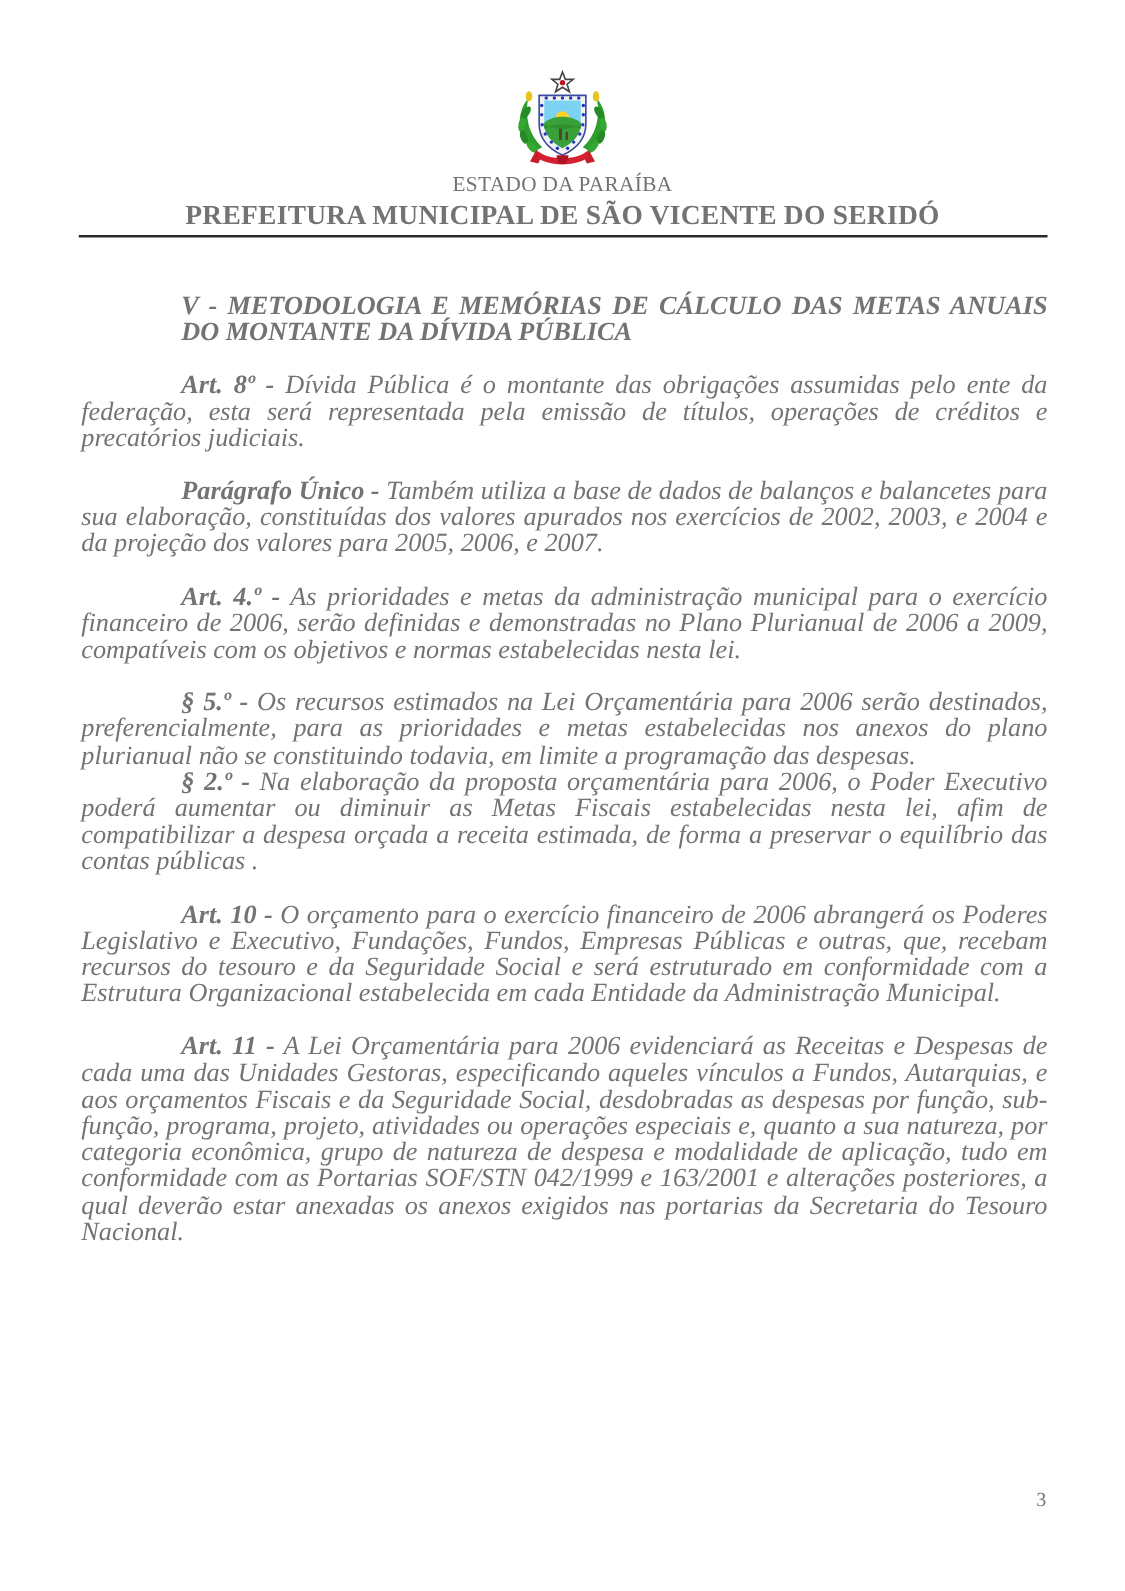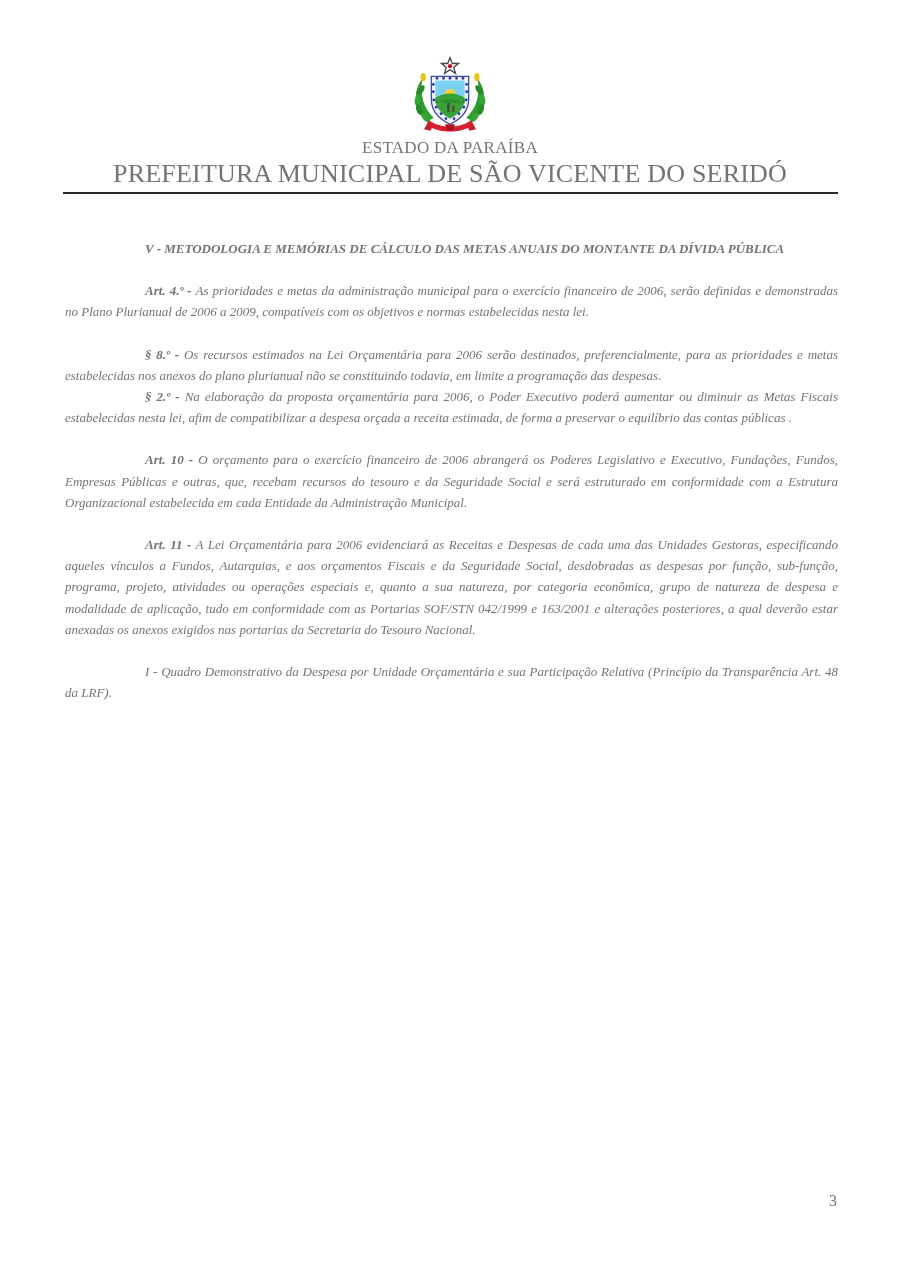--- a/index.html
+++ b/index.html
@@ -7,27 +7,27 @@
     width:900px; height:1273px;
     background:#ffffff;
     position:relative;
     font-family:"Liberation Serif", serif;
     color:#737373;
     overflow:hidden;
   }
   .header { text-align:center; padding-top:56px; }
   .emblem { display:block; margin:0 auto; }
   .state-line { font-size:17px; margin:4px 0 0; font-weight:normal; letter-spacing:0.3px; }
-  .muni-title { font-size:26px; font-weight:normal; margin:1px 0 0; letter-spacing:0.2px; }
+  .muni-title { font-size:22px; font-weight:bold; margin:1px 0 0; letter-spacing:0.2px; }
   .header-rule { margin:3px 62px 0 63px; border:none; border-top:2.5px solid #2a2a2a; height:0; }
 
   .doc-body {
     margin:44px 62px 0 65px;
     font-style:italic;
-    font-size:13px;
+    font-size:21px;
     line-height:21.2px;
     text-align:justify;
   }
   .doc-body p { margin:21px 0 0; text-indent:80px; }
   .doc-body p.heading { font-weight:bold; text-indent:0; margin-left:80px; }
   .doc-body p.tight { margin-top:0; }
   .lead { font-weight:bold; }
 
   .page-number {
     position:absolute;
@@ -101,35 +101,36 @@
 
     <div class="state-line">ESTADO DA PARAÍBA</div>
     <div class="muni-title">PREFEITURA MUNICIPAL DE SÃO VICENTE DO SERIDÓ</div>
     <hr class="header-rule">
   </div>
 
   <div class="doc-body">
 
     <p class="heading">V - METODOLOGIA E MEMÓRIAS DE CÁLCULO DAS METAS ANUAIS DO MONTANTE DA DÍVIDA PÚBLICA</p>
 
+    <p><span class="lead">Art. 8º -</span> <span>Dívida Pública é o montante das obrigações assumidas pelo ente da federação, esta será representada pela emissão de títulos, operações de créditos  e  precatórios judiciais.</span></p>
 
+    <p><span class="lead">Parágrafo Único -</span> <span>Também utiliza a base de dados de balanços e balancetes para sua elaboração, constituídas dos valores apurados nos exercícios de 2002, 2003, e 2004 e da projeção dos valores para 2005, 2006, e 2007.</span></p>
 
 
     <p><span class="lead">Art. 4.º -</span> <span>As prioridades e metas da administração municipal para o exercício financeiro de 2006, serão definidas e demonstradas no Plano Plurianual de 2006 a 2009, compatíveis com os objetivos e normas estabelecidas nesta lei.</span></p>
 
-    <p><span class="lead">§ 8.º -</span> <span>Os recursos estimados na Lei Orçamentária para 2006 serão destinados, preferencialmente, para as prioridades e metas estabelecidas nos anexos do plano plurianual não se constituindo todavia, em limite a programação das despesas.</span></p>
+    <p><span class="lead">§ 5.º -</span> <span>Os recursos estimados na Lei Orçamentária para 2006 serão destinados, preferencialmente, para as prioridades e metas estabelecidas nos anexos do plano plurianual não se constituindo todavia, em limite a programação das despesas.</span></p>
 
     <p class="tight"><span class="lead">§ 2.º -</span> <span>Na elaboração da proposta orçamentária para 2006, o Poder Executivo poderá aumentar ou diminuir as Metas Fiscais estabelecidas nesta lei, afim de compatibilizar a despesa orçada a receita estimada, de forma a preservar o equilíbrio das contas públicas .</span></p>
 
 
     <p><span class="lead">Art. 10 -</span> <span>O  orçamento para o exercício financeiro de 2006 abrangerá os Poderes Legislativo e Executivo, Fundações, Fundos, Empresas Públicas e outras, que, recebam recursos do tesouro e da Seguridade Social e será estruturado em conformidade com a Estrutura Organizacional estabelecida em cada Entidade da Administração Municipal.</span></p>
 
     <p><span class="lead">Art. 11 -</span> <span>A Lei Orçamentária para 2006 evidenciará as Receitas e Despesas de cada uma das Unidades Gestoras, especificando aqueles vínculos a Fundos, Autarquias, e aos orçamentos Fiscais e da Seguridade Social, desdobradas as despesas por função, sub-função, programa, projeto, atividades ou operações especiais e, quanto a sua natureza, por categoria econômica, grupo de natureza de despesa e modalidade de aplicação, tudo em conformidade com as Portarias SOF/STN 042/1999 e 163/2001 e alterações posteriores, a qual deverão estar anexadas os anexos exigidos nas portarias da Secretaria do Tesouro Nacional.</span></p>
 
 
-    <p>I - Quadro Demonstrativo da Despesa por Unidade Orçamentária e sua Participação Relativa (Princípio da Transparência Art. 48 da LRF).</p>
 
 
   </div>
 
   <div class="page-number">3</div>
 
 </div>
 
 </body></html>

